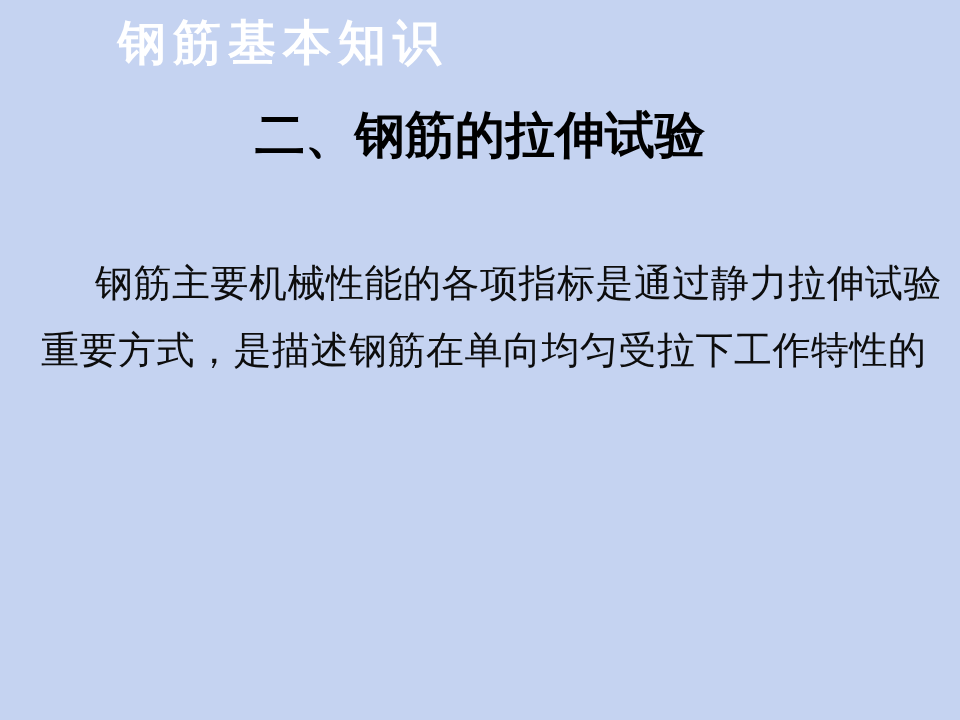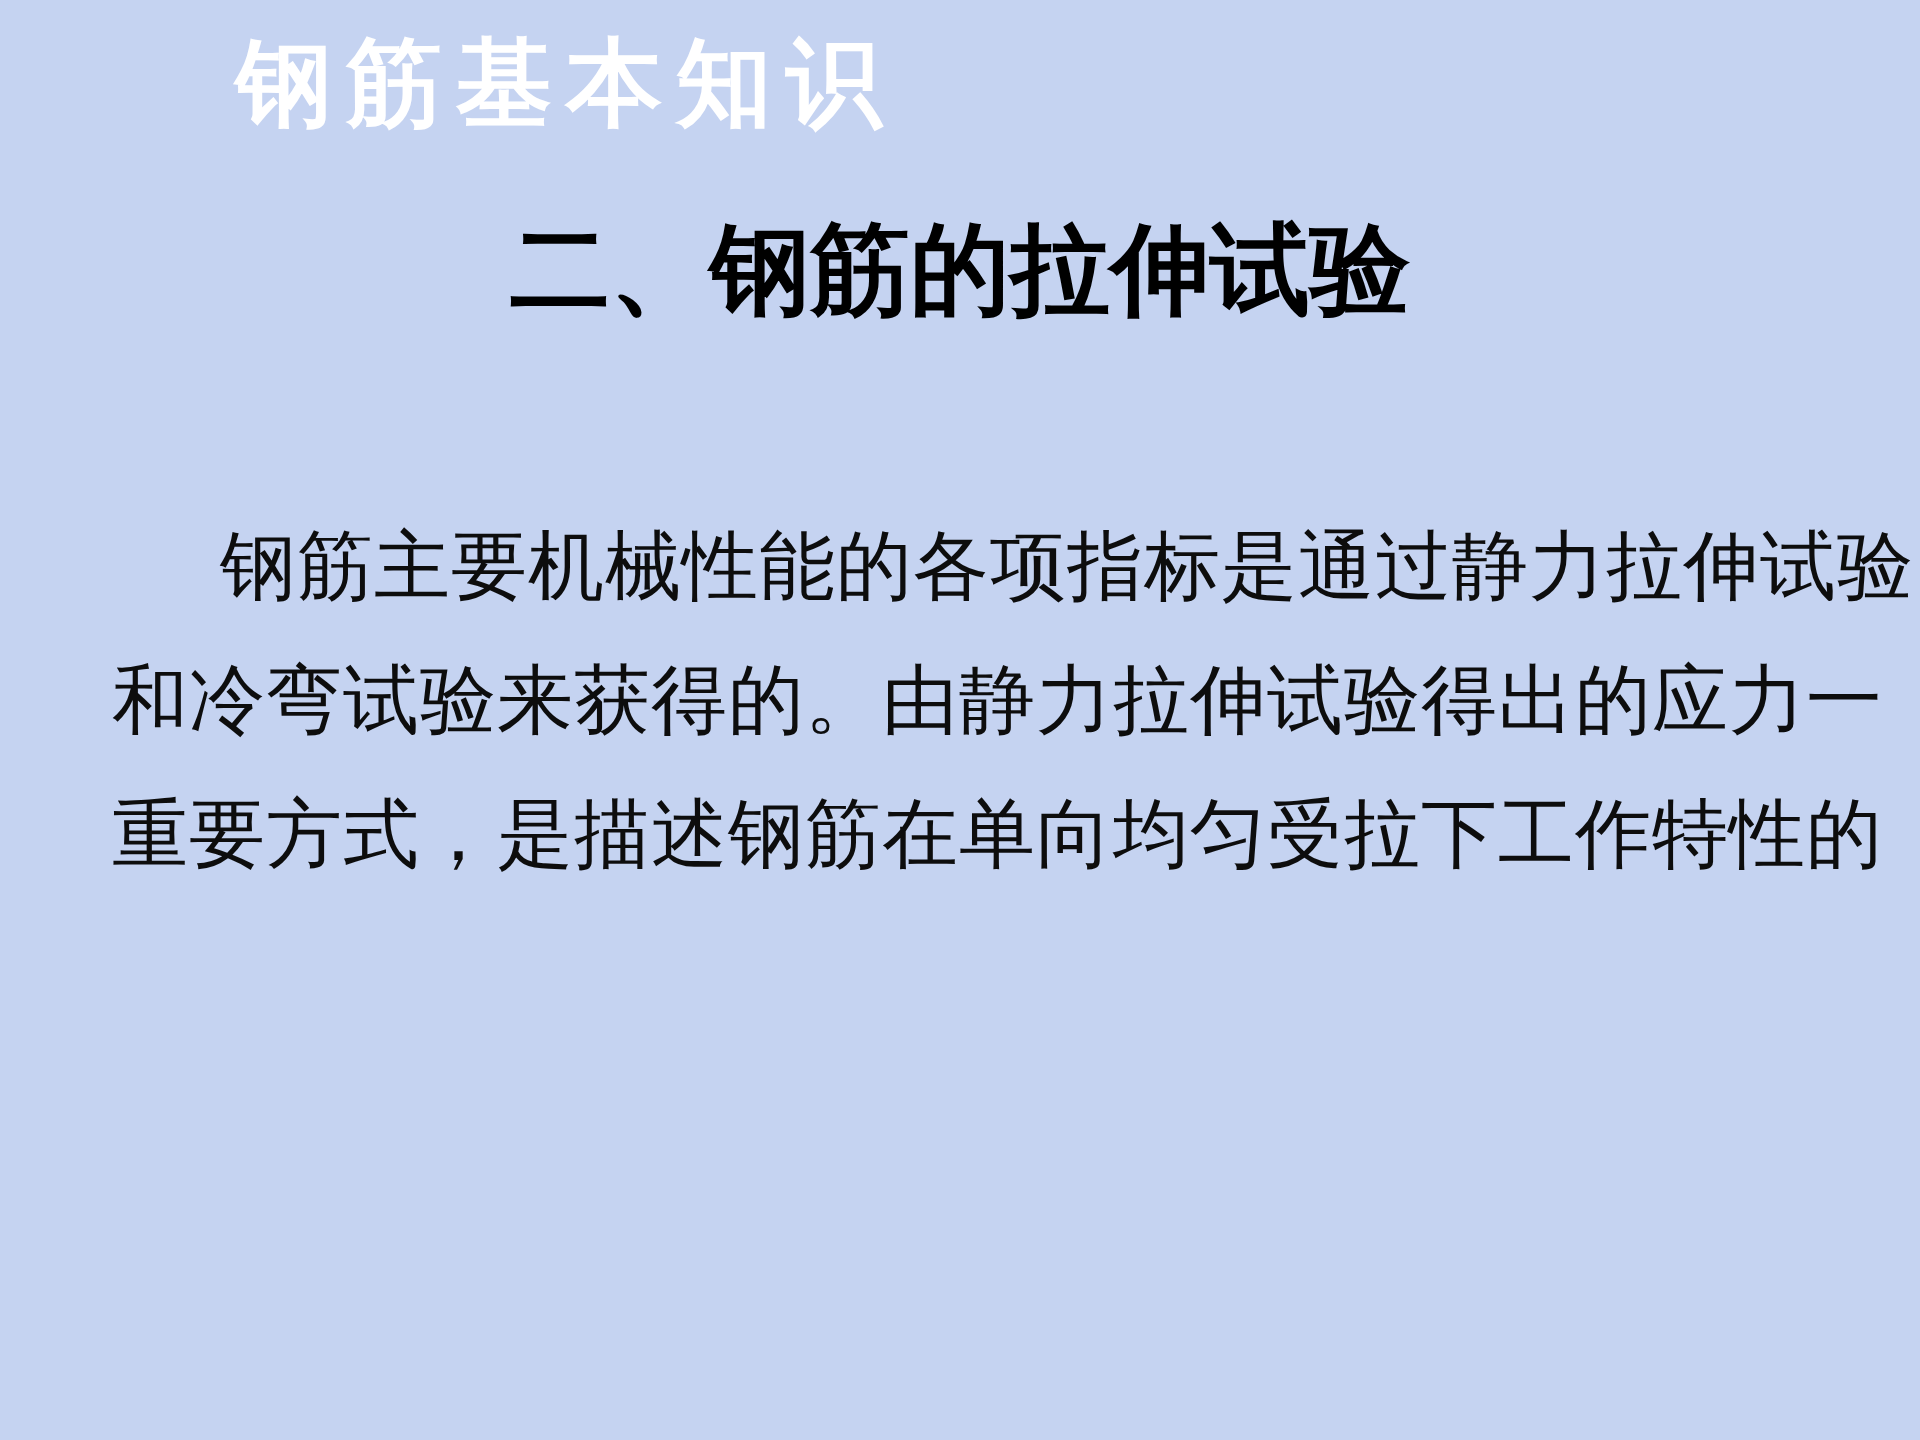--- a/index.html
+++ b/index.html
@@ -31,21 +31,21 @@
     width: 960px;
     text-align: center;
     font-size: 50px;
     line-height: 1.3;
     font-weight: 700;
     letter-spacing: 0px;
     white-space: nowrap;
   }
   .slide-body {
     position: absolute;
-    left: 56px;
+    left: 41px;
     top: 250px;
     width: 880px;
     font-size: 38px;
     line-height: 67px;
     letter-spacing: 0.5px;
   }
   .body-line {
     white-space: nowrap;
   }
   .body-line.indented {
@@ -56,17 +56,16 @@
 <body>
 
 <div class="slide" style="background-color: rgb(197, 211, 241);">
 
   <div class="slide-header" style="color: rgb(255, 255, 255);">钢筋基本知识</div>
 
   <div class="slide-title" style="color: #000000;">二、钢筋的拉伸试验</div>
 
   <div class="slide-body" style="color: rgb(13, 13, 13);">
     <div class="body-line indented">钢筋主要机械性能的各项指标是通过静力拉伸试验</div>
-    <div class="body-line">和冷弯试验来获得的。由静力拉伸试验得出的应力一</div>
     <div class="body-line">重要方式，是描述钢筋在单向均匀受拉下工作特性的</div>
   </div>
 
 </div>
 
 </body></html>

